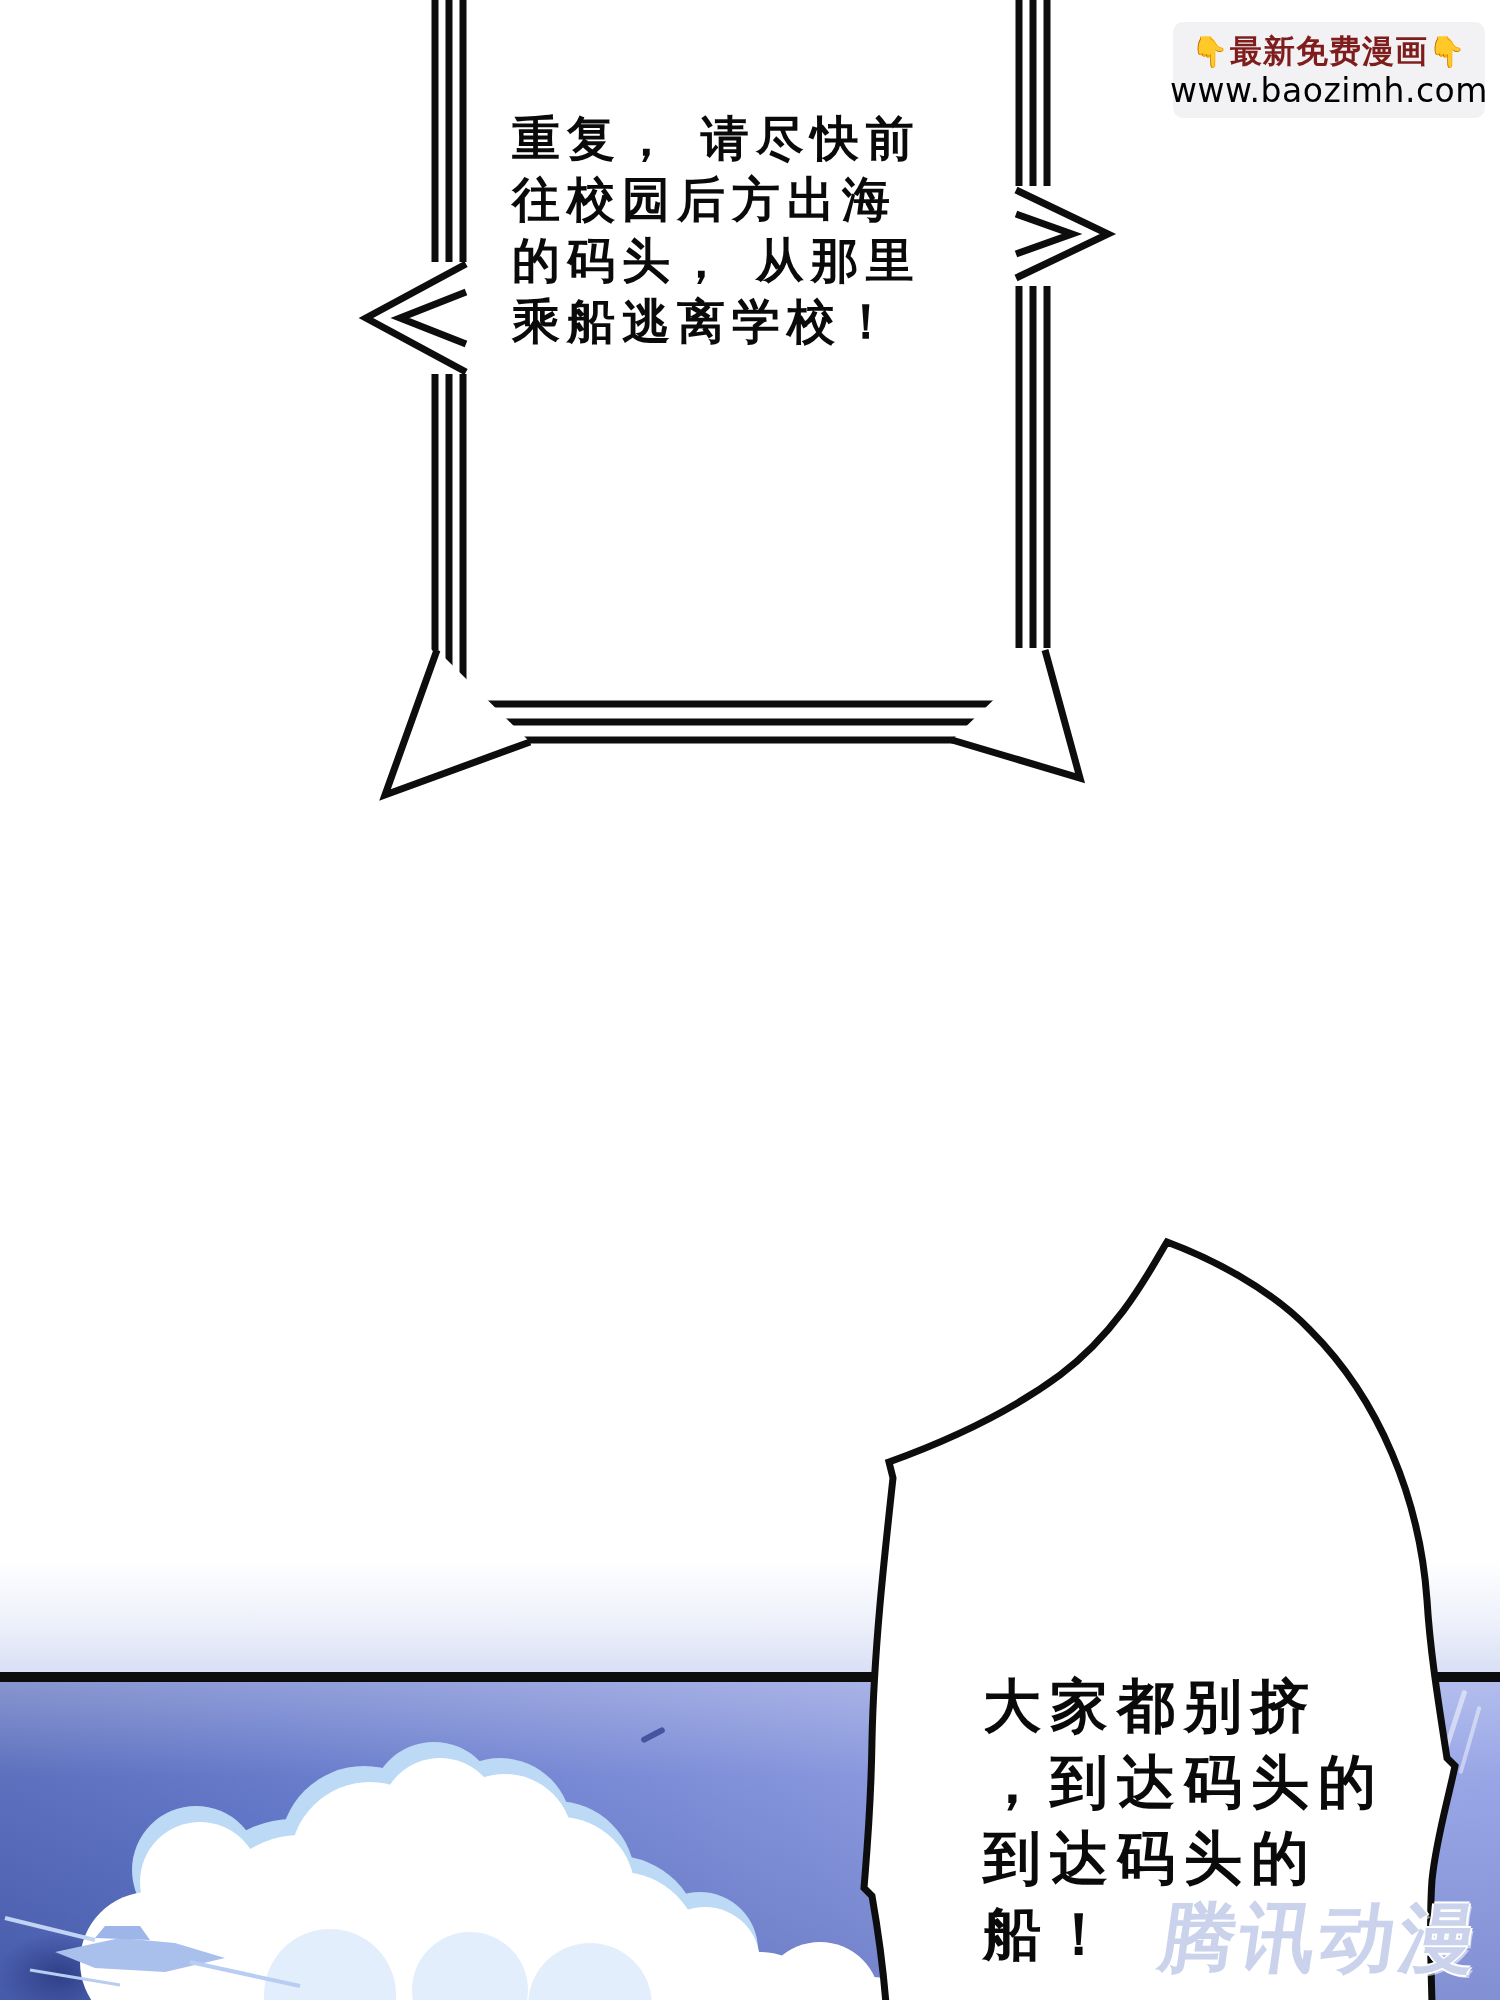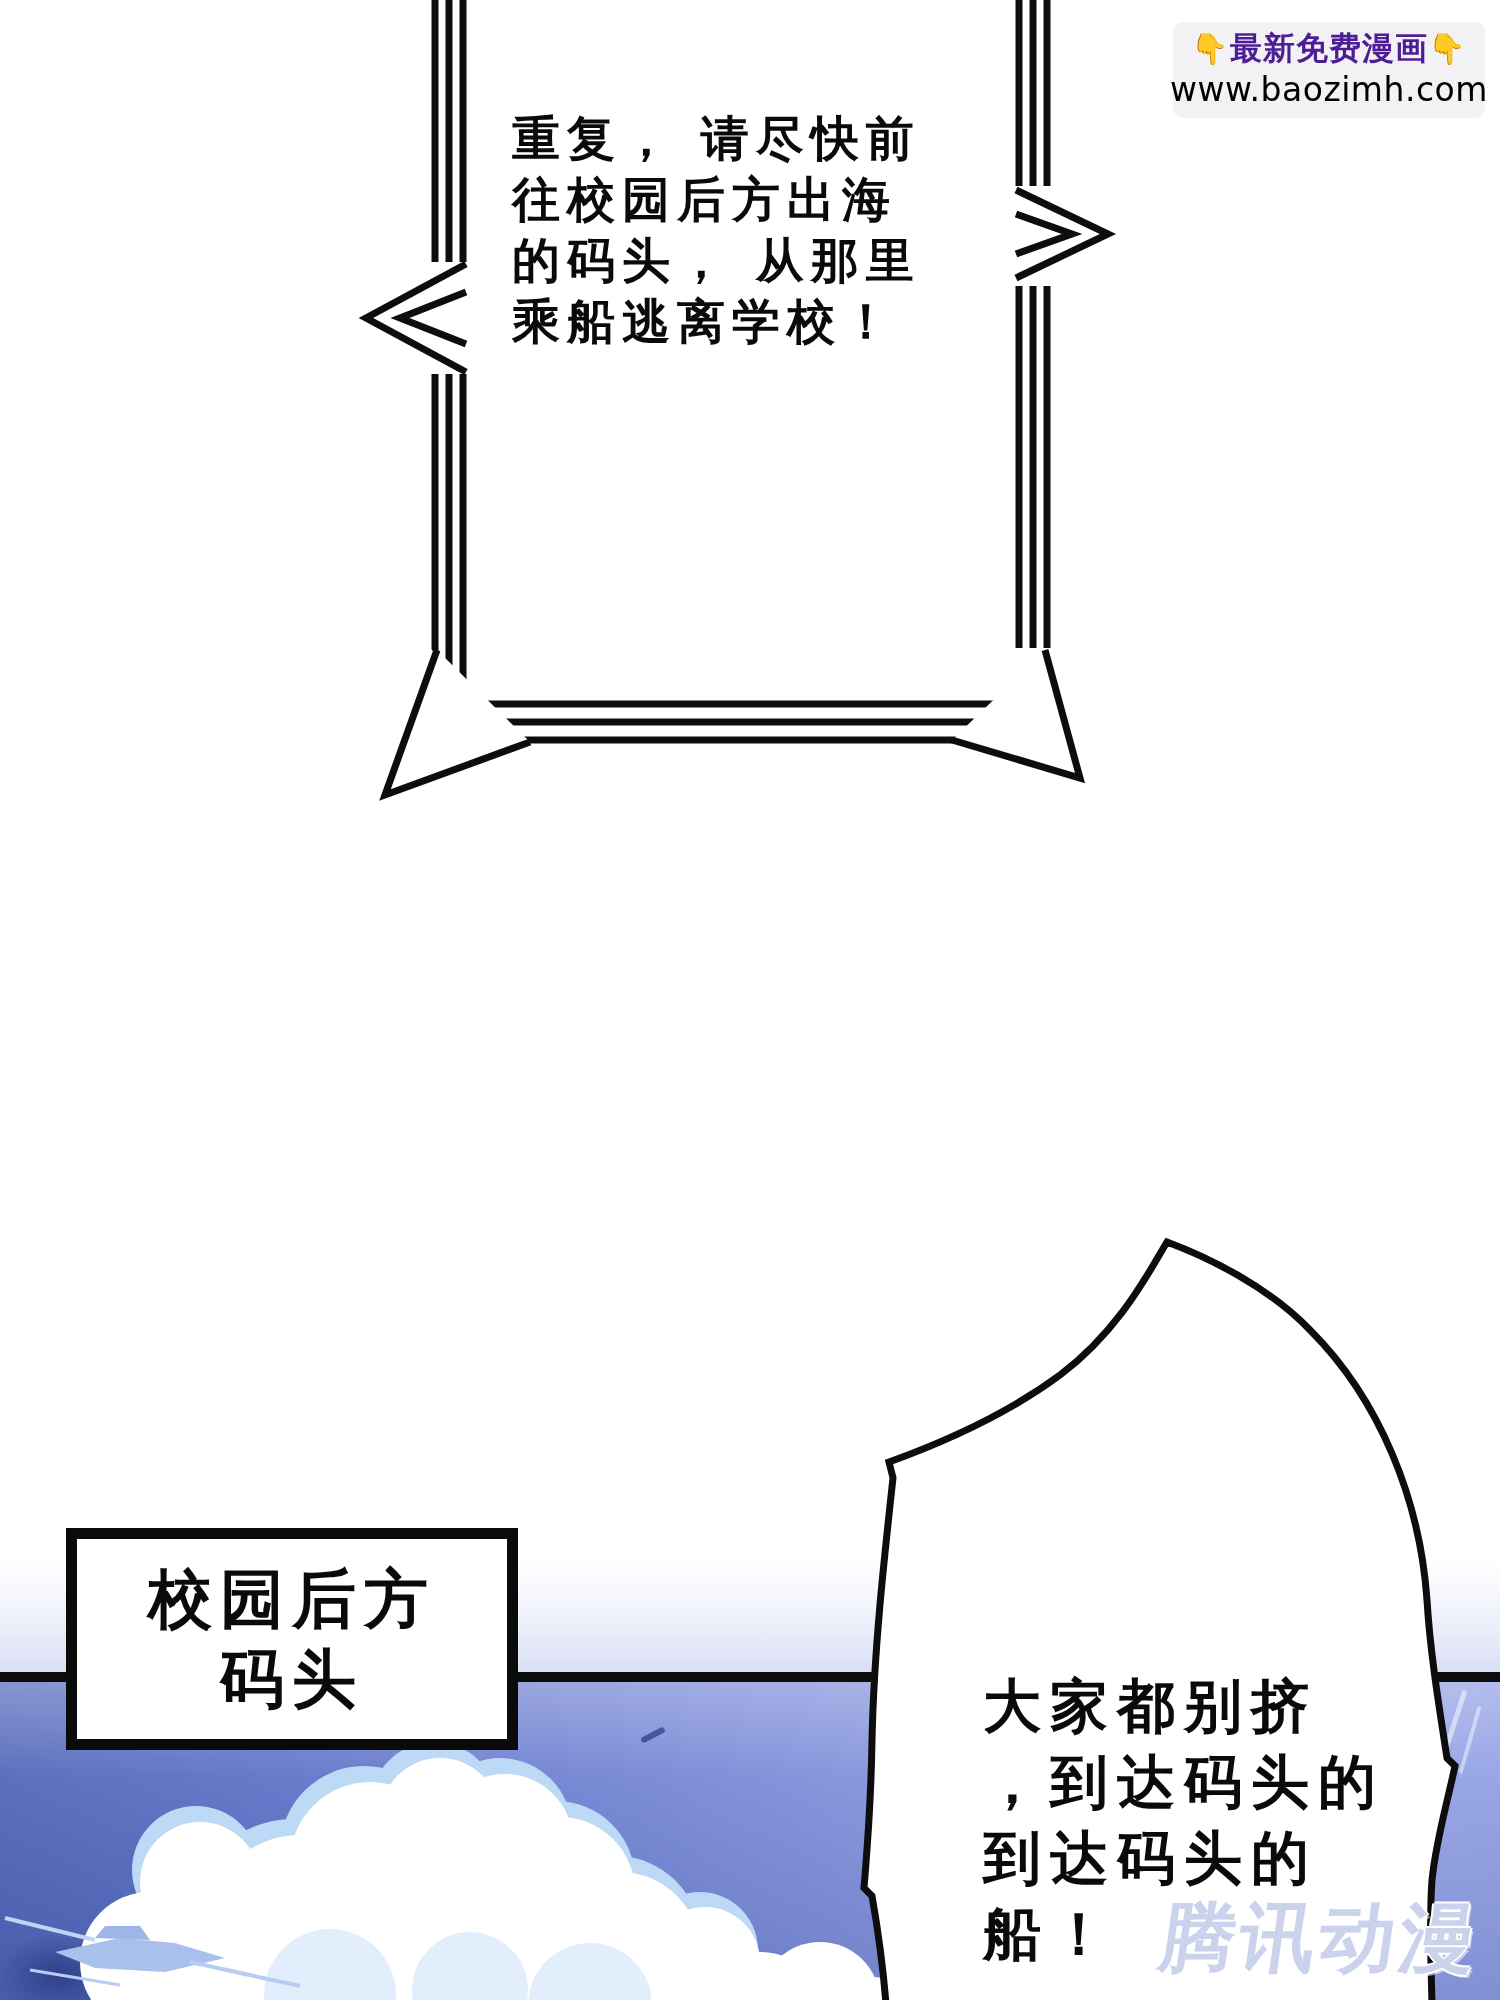--- a/index.html
+++ b/index.html
@@ -5,21 +5,21 @@
   html,body{margin:0;padding:0;background:#fff;}
   .page{position:relative;width:1500px;height:2000px;background:#ffffff;overflow:hidden;
         font-family:"DejaVu Serif","Liberation Serif",serif;}
   .abs{position:absolute;}
   svg{position:absolute;left:0;top:0;}
 
   
   .top-wm{left:1173px;top:22px;width:312px;height:96px;background:rgba(242,242,244,0.97);
           border-radius:10px;z-index:7;display:flex;flex-direction:column;justify-content:center;
           align-items:center;font-family:"DejaVu Sans","Liberation Sans",sans-serif;}
-  .top-wm .l1{font-size:32px;font-weight:bold;color:#4c1d95;letter-spacing:1px;line-height:40px;font-family:Liberation Mono, monospace;}
+  .top-wm .l1{font-size:32px;font-weight:bold;color:#7f1d1d;letter-spacing:1px;line-height:40px;}
   .top-wm .l1 .emo{font-size:30px;}
   .top-wm .l2{font-size:33px;color:#000000;line-height:38px;letter-spacing:0.5px;}
 
   
   .b1text{left:512px;top:108px;z-index:3;font-weight:900;font-size:48px;line-height:61px;
           letter-spacing:7px;color:#0a0a0a;white-space:nowrap;}
 
   
   .fade{left:0;top:1560px;width:1500px;height:112px;z-index:1;
         background:linear-gradient(180deg,rgba(221,227,246,0) 0%,rgba(221,227,246,0.5) 55%,#d9dff5 100%);}
@@ -141,24 +141,20 @@
     </g>
   </svg>
 
   <div class="abs b1text">
     <div>重复， 请尽快前</div>
     <div>往校园后方出海</div>
     <div>的码头， 从那里</div>
     <div>乘船逃离学校！</div>
   </div>
 
-  <div class="abs label-box">
-    <div>校园后方</div>
-    <div>码头</div>
-  </div>
 
   <svg class="b2-svg" width="1500" height="2000" viewBox="0 0 1500 2000">
     <path d="M1167,1242
              C1150,1270 1120,1330 1060,1375
              C1010,1412 950,1440 889,1462
              L893,1478
              C884,1560 874,1650 872,1740
              C871,1810 866,1862 864,1888
              L872,1896
              C878,1930 883,1966 886,2004

